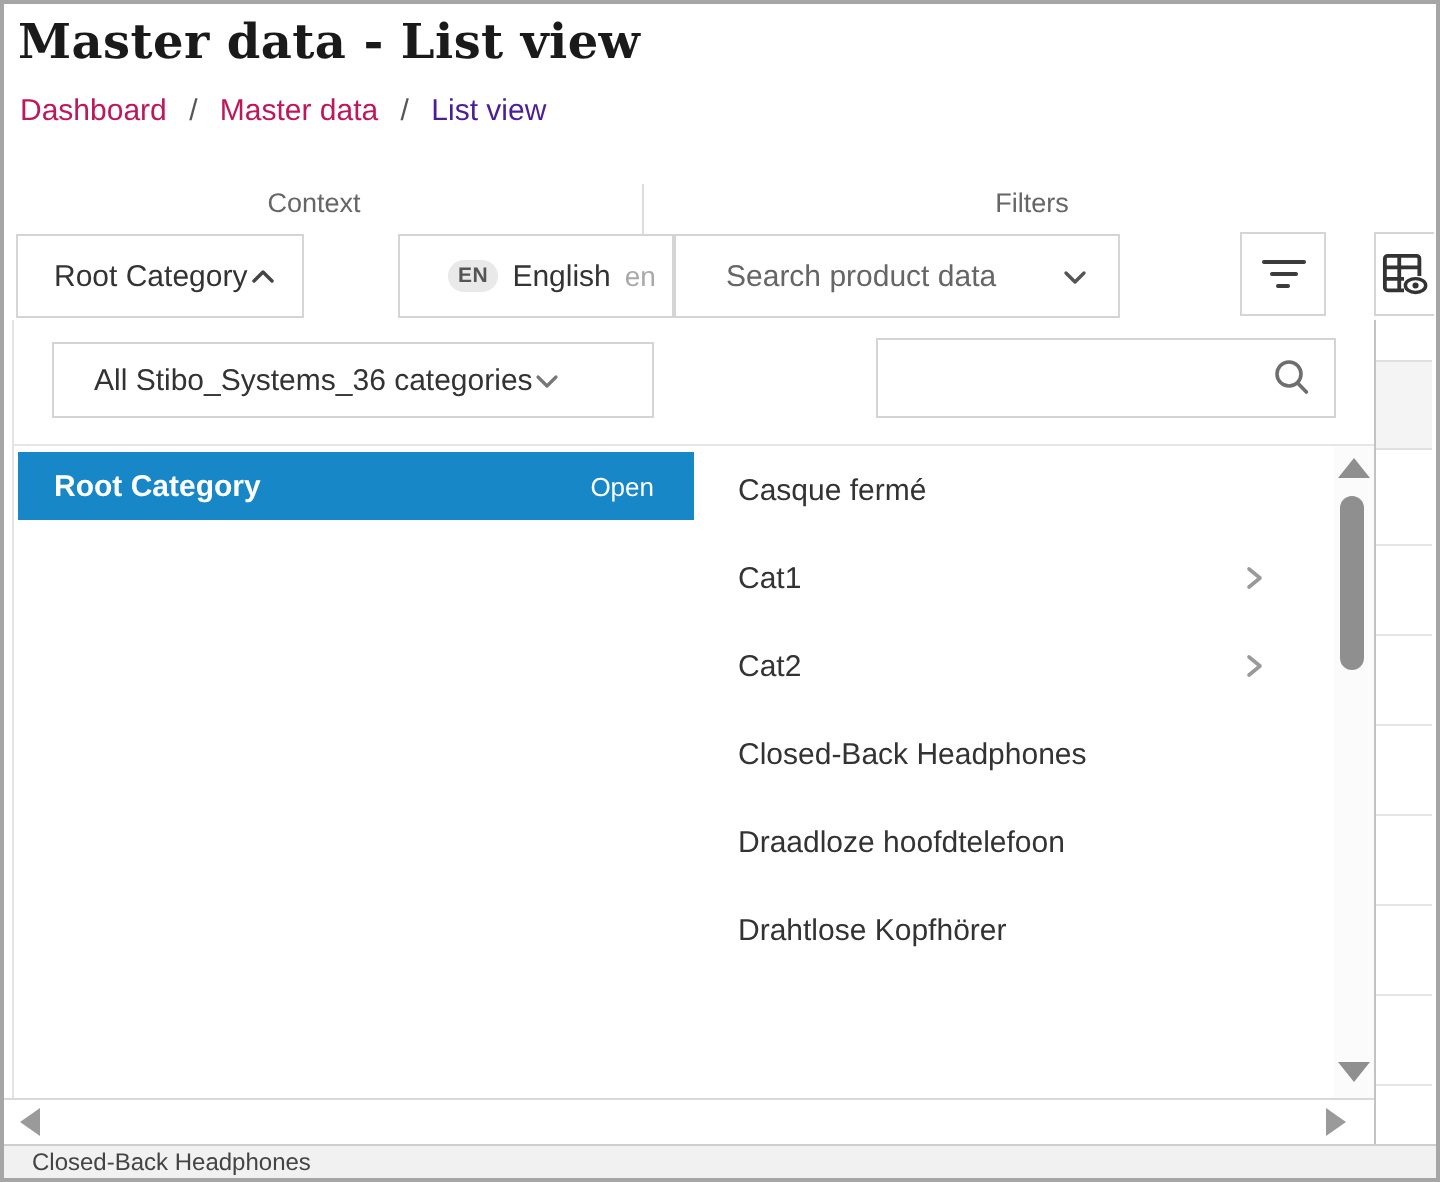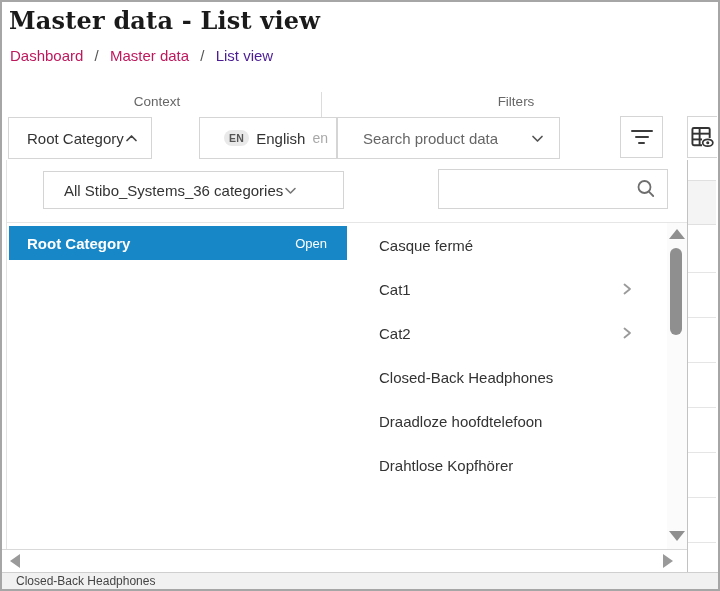--- a/index.html
+++ b/index.html
@@ -43,35 +43,35 @@
   
   .bg-strip { position:absolute; left:688px; top:160px; width:28px; height:412px; background:#fff; z-index:1; }
   .bg-head { position:absolute; left:0; top:20px; width:28px; height:45px; background:#f4f4f4;
              border-top:1px solid #e0e0e0; border-bottom:1px solid #e0e0e0; }
   .bg-row { position:absolute; left:0; width:28px; height:1px; background:#e5e5e5; }
   .panel-right-line { position:absolute; left:687px; top:160px; width:1px; height:412px; background:#c2c2c2; z-index:12; }
 
   
   .panel { position:absolute; left:6px; top:160px; width:681px; height:389px; background:#fff;
            border-left:1px solid #e3e3e3; z-index:10; }
-  .scope-select { position:absolute; left:36px; top:11px; width:301px; height:38px; border:1px solid #d4d4d4;
+  .scope-select { position:absolute; left:19px; top:11px; width:301px; height:38px; border:1px solid #d4d4d4;
                   display:flex; align-items:center; font-size:15px; color:#333; padding:0 12px 0 20px; cursor:pointer; background:#fff; }
   .picker-search { position:absolute; left:431px; top:9px; width:230px; height:40px; border:1px solid #d4d4d4;
                    display:flex; align-items:center; background:#fff; padding:0 10px 0 10px; }
   .picker-search input { flex:1; border:none; outline:none; font-size:15px; color:#333; min-width:0;
                          font-family:inherit; background:transparent; }
   .panel-div { position:absolute; left:0; top:62px; width:681px; height:1px; background:#e6e6e6; }
 
   .sel-row { position:absolute; left:2px; top:66px; width:338px; height:34px; background:#1787c8; color:#fff;
              display:flex; align-items:center; padding:0 20px 0 18px; cursor:pointer; }
   .sel-row .lbl { flex:1; font-size:15px; font-weight:600; }
   .sel-row .act { font-size:13px; font-weight:400; cursor:pointer; }
 
   .cat-list { position:absolute; left:341px; top:63px; width:320px; height:326px; overflow:hidden; }
-  .cat-item { height:44px; display:flex; align-items:center; padding:0 12px 0 31px; font-size:15px;
+  .cat-item { height:44px; display:flex; align-items:center; padding:0 12px 0 21px; font-size:15px;
               color:#333; cursor:pointer; }
   .cat-item .grow { flex:1; }
   .cat-item .chev { margin-right:22px; display:flex; }
 
   
   .vscroll { position:absolute; left:660px; top:63px; width:21px; height:326px; background:#fbfbfb; }
   .tri-up { width:0; height:0; border-left:8px solid transparent; border-right:8px solid transparent;
             border-bottom:10px solid #8f8f8f; position:absolute; left:2px; top:6px; cursor:pointer; }
   .tri-down { width:0; height:0; border-left:8px solid transparent; border-right:8px solid transparent;
               border-top:10px solid #8f8f8f; position:absolute; left:2px; bottom:8px; cursor:pointer; }

